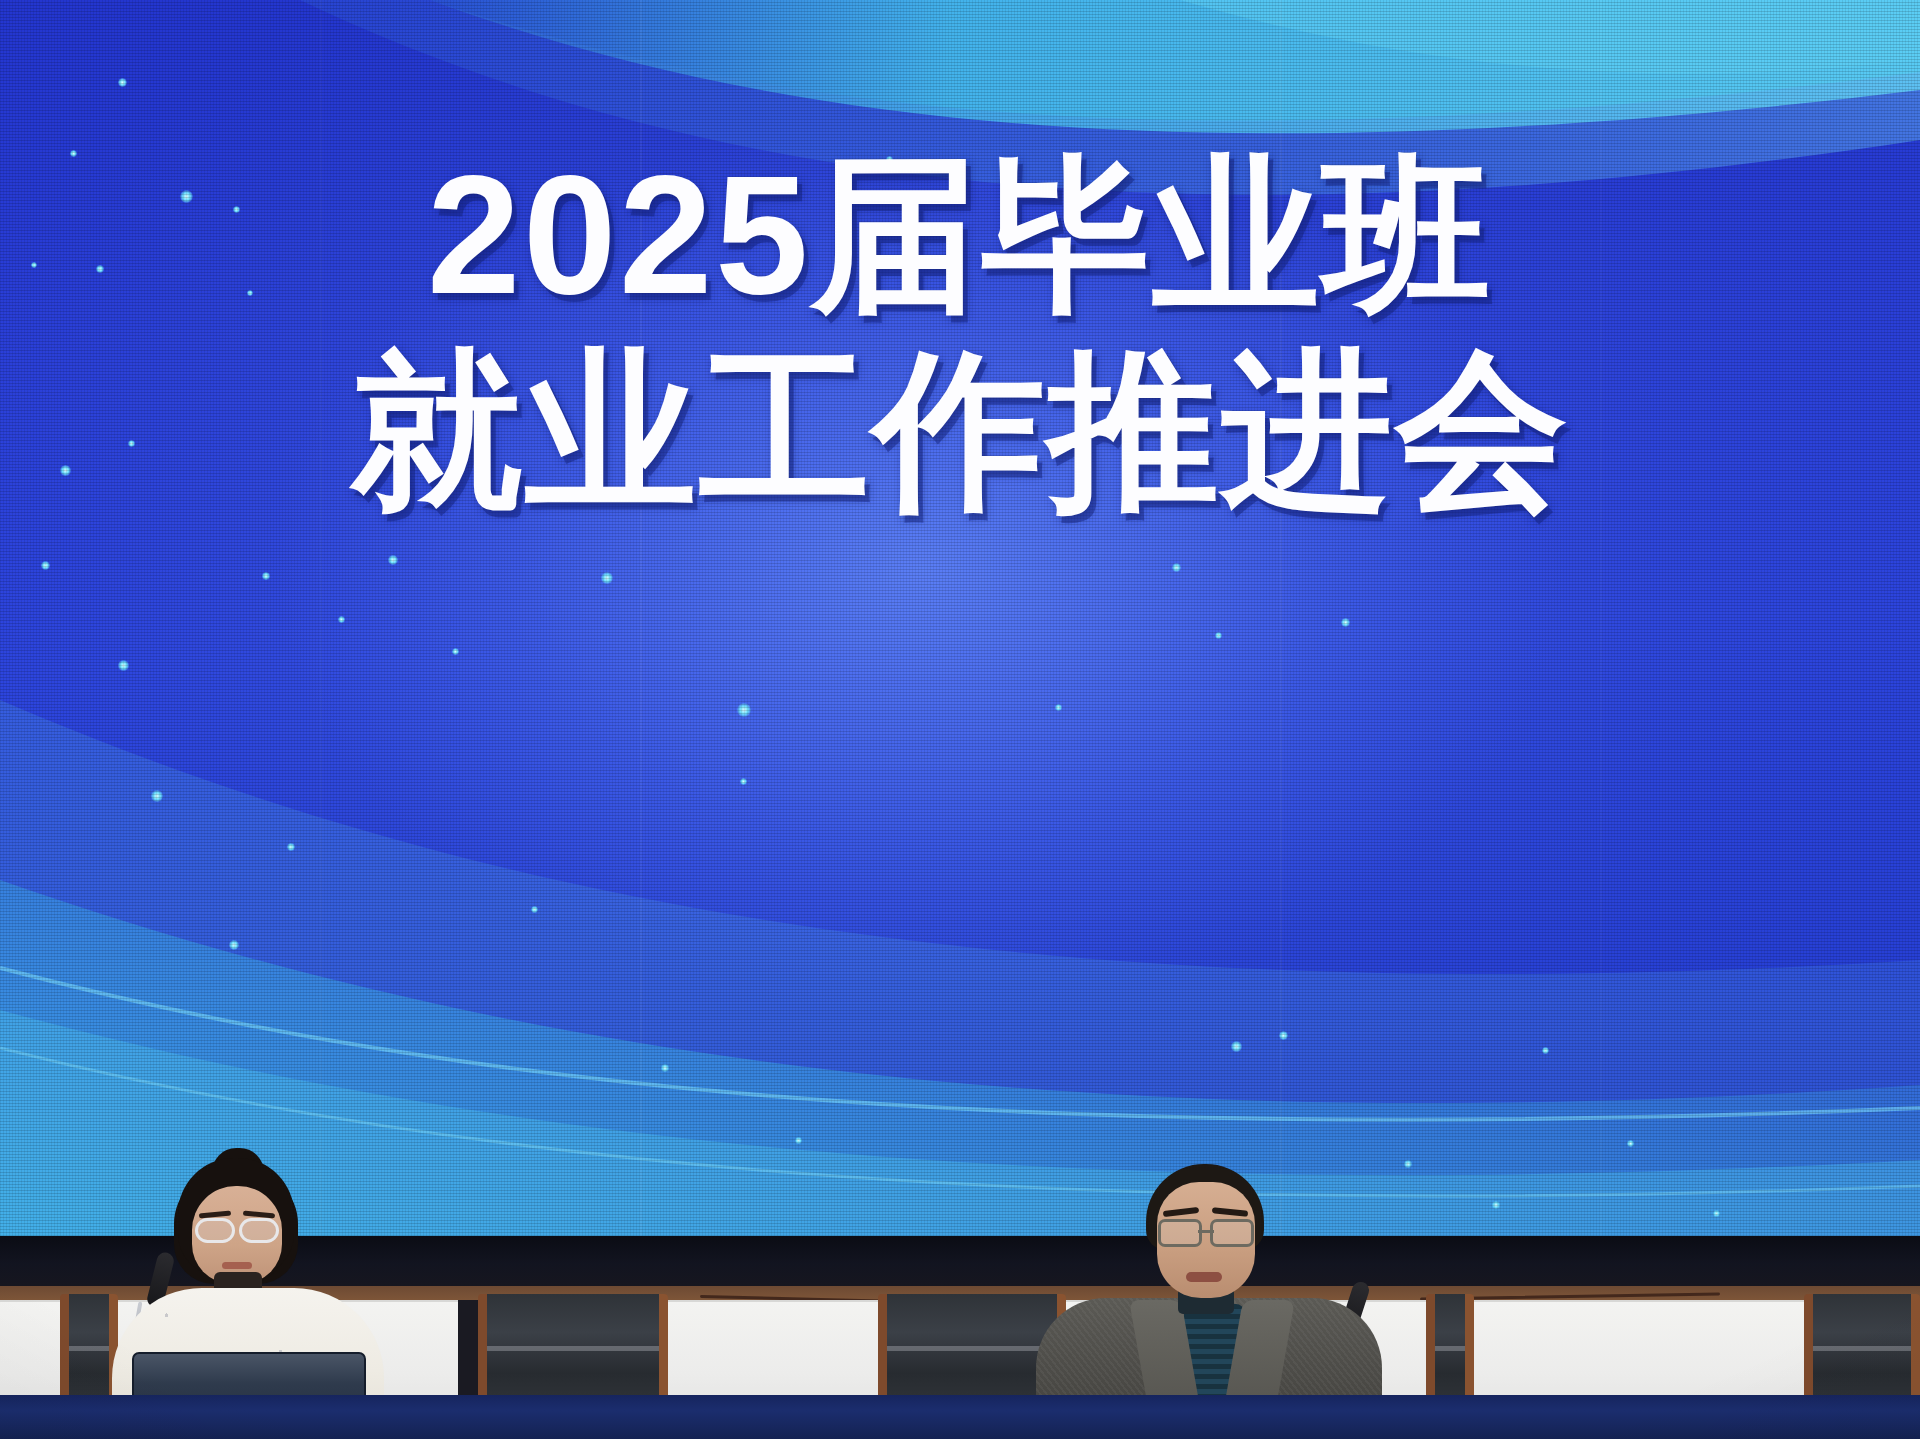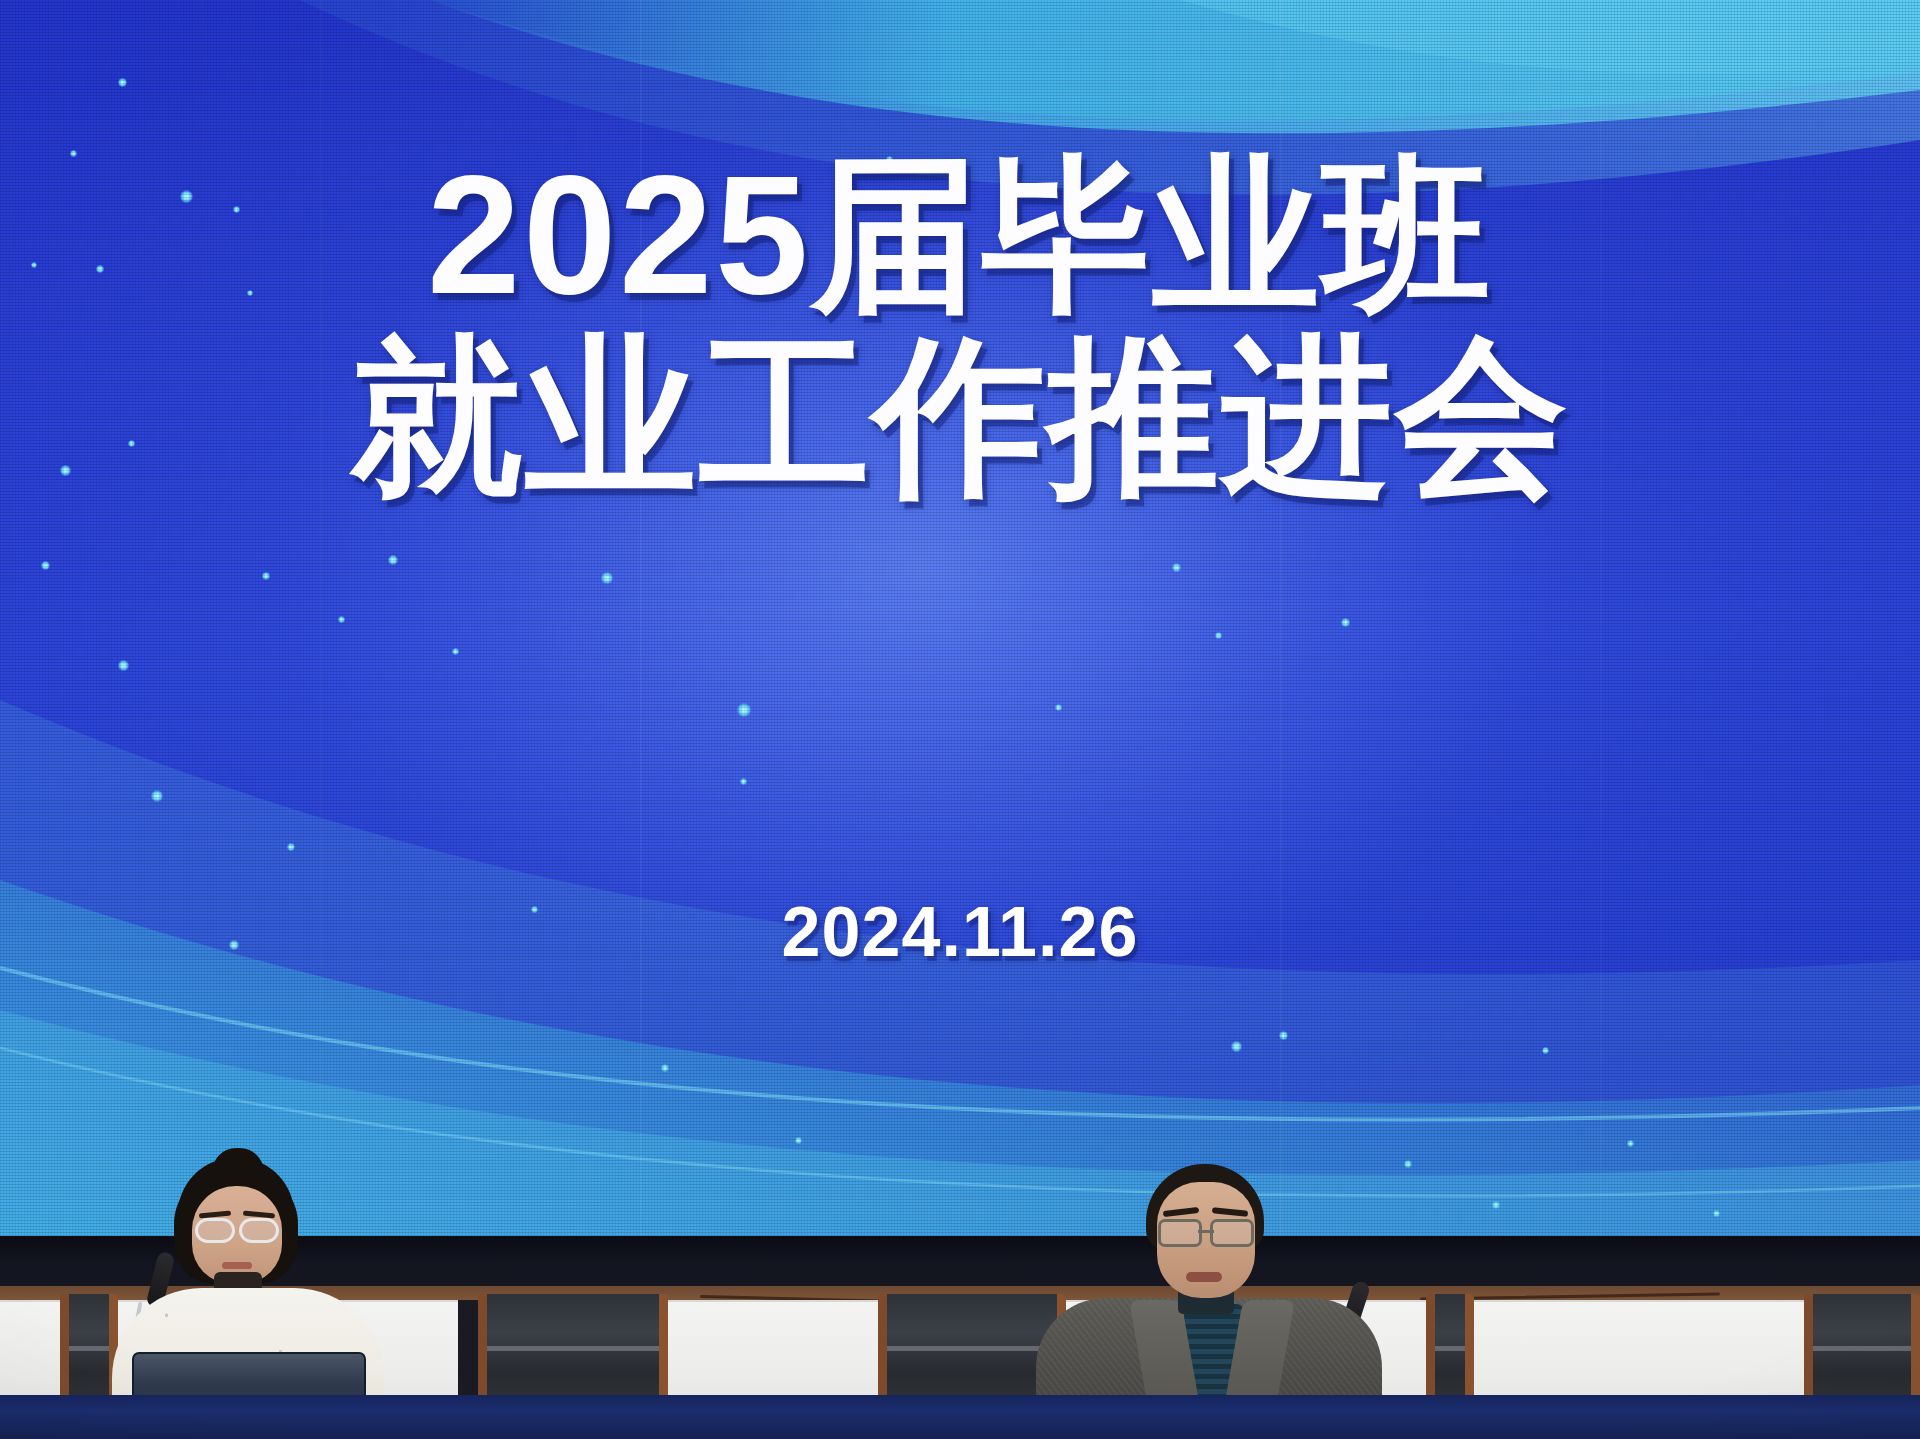--- a/index.html
+++ b/index.html
@@ -48,21 +48,21 @@
     color:#fdfdff;
     font-weight:700;
     letter-spacing:.015em;
     line-height:1.02;
     text-shadow:
       5px 7px 0 rgba(18,30,120,.45),
       3px 4px 10px rgba(10,20,90,.40);
     white-space:nowrap;
   }
   .title-line-1{ font-size:168px; }
-  .title-line-2{ font-size:172px; margin-top:22px; letter-spacing:.012em;font-family:Liberation Mono, monospace;}
+  .title-line-2{ font-size:172px; margin-top:22px; letter-spacing:.012em;}
 
   .subtitle-block{
     position:absolute; left:0; top:880px; width:1920px;
     text-align:center; z-index:6;
   }
   .sub-org{
     color:#fefeff; font-size:62px; font-weight:700; letter-spacing:.14em;
     text-shadow:3px 5px 0 rgba(18,30,120,.42), 2px 3px 8px rgba(10,20,90,.35);
   }
   .sub-date{
@@ -306,21 +306,20 @@
       <span class="sparkle" style="left:1492px; top:1201px;width:8px;  height:8px;"></span>
       <span class="sparkle" style="left:1713px; top:1210px;width:7px;  height:7px;"></span>
     </div>
 
     <div class="title-block">
       <div class="title-line title-line-1">2025届毕业班</div>
       <div class="title-line title-line-2">就业工作推进会</div>
     </div>
 
     <div class="subtitle-block">
-      <div class="sub-date">2024.11.26</div>
     </div>
   </div>
 
   <div class="dark-band"></div>
 
   <div class="wood-rail">
     <div class="cable" style="left:700px; top:12px; width:240px; transform:rotate(1.5deg);"></div>
     <div class="cable" style="left:1420px;top:9px;  width:300px; transform:rotate(-1deg);"></div>
   </div>
 

